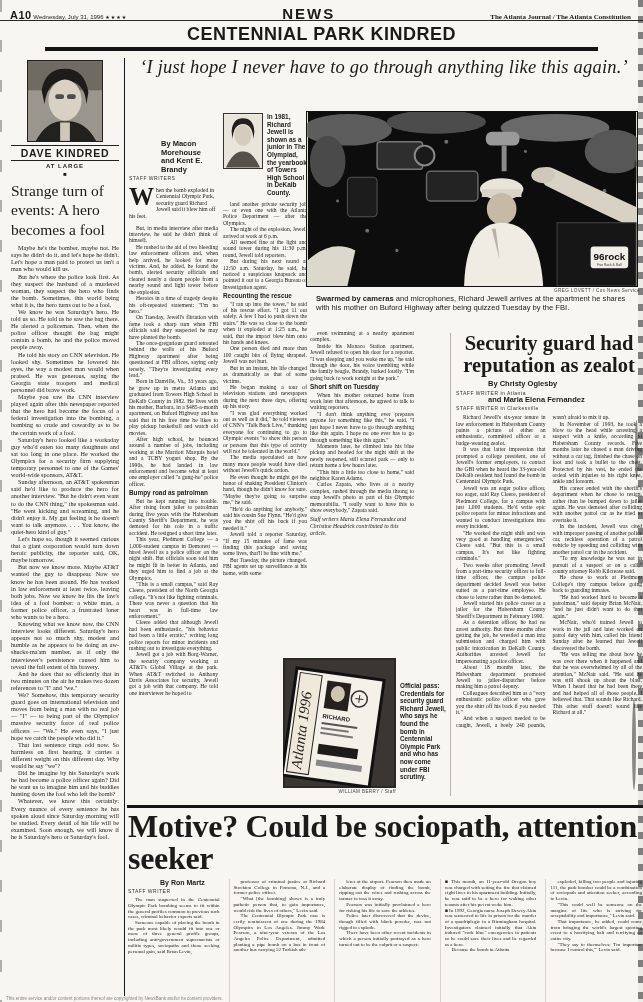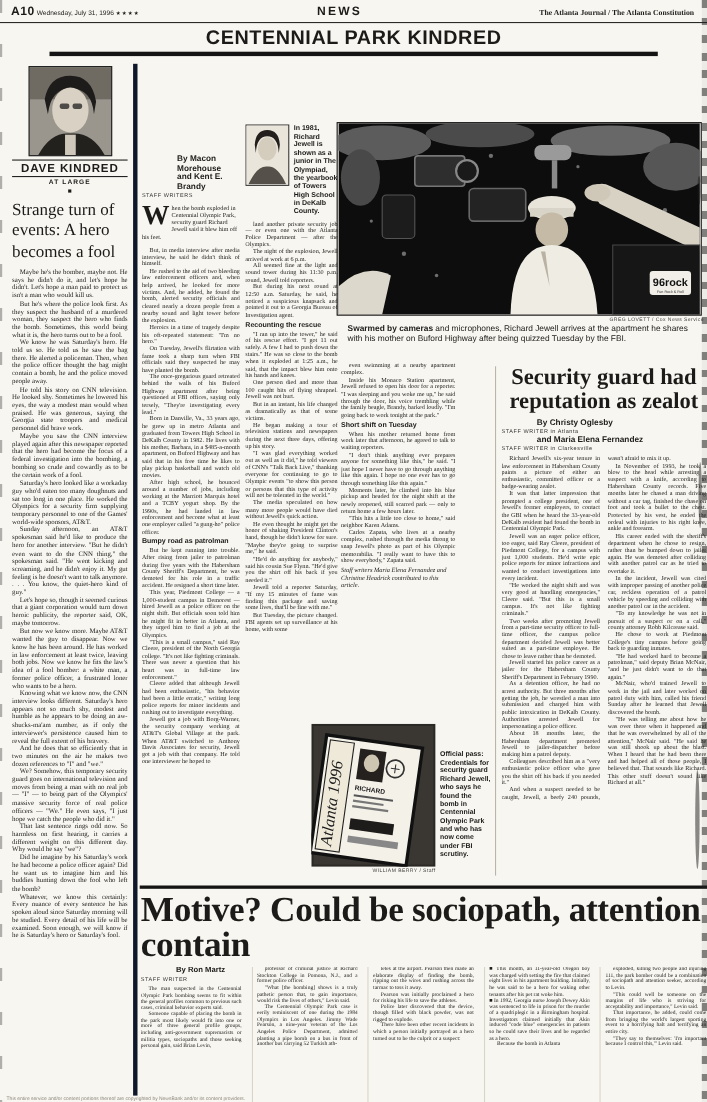--- a/index.html
+++ b/index.html
@@ -5,34 +5,34 @@
   html,body{margin:0;padding:0;background:#d8d5cd;}
   .page{position:relative;width:643px;height:1002px;margin:0 auto;background:#f8f6f0;
         font-family:"Liberation Serif",serif;color:#1c1b19;overflow:hidden;}
   [data-name]{box-sizing:border-box;}
 
   
   .masthead{position:absolute;top:5px;left:10px;right:12px;display:flex;align-items:baseline;justify-content:space-between;}
   .mh-left{font-family:"Liberation Sans",sans-serif;font-size:6px;}
   .mh-left .pg{font-size:11px;font-weight:bold;letter-spacing:.5px;margin-top:24px;}
   .mh-left .stars{font-size:5px;letter-spacing:1px;}
-  .mh-center{font-family:"Liberation Sans",sans-serif;font-weight:bold;font-size:11px;letter-spacing:2px;}
+  .mh-center{font-family:"Liberation Sans",sans-serif;font-weight:bold;font-size:15px;letter-spacing:2px;}
   .mh-right{font-size:7px;font-weight:bold;}
   .toprule{position:absolute;top:20px;left:0;right:0;height:1px;background:#2a2a2a;}
   .banner{position:absolute;top:24px;left:0;right:0;text-align:center;
           font-family:"Liberation Sans",sans-serif;font-weight:bold;font-size:18px;letter-spacing:.5px;}
   .banner-rule{position:absolute;top:47px;left:45px;width:553px;height:4px;background:#141414;}
 
   
   .lead-head{position:absolute;left:128px;top:54px;width:512px;text-align:center;}
   .lead-head h1{margin:0;font-weight:normal;font-variant:small-caps;font-size:41px;letter-spacing:2px;line-height:1.05;}
   .lead-quote{font-style:italic;font-size:18.5px;margin-top:3px;letter-spacing:.2px;}
 
   
-  .rail{position:absolute;left:8px;top:58px;width:117px;height:938px;border-right:4px solid #0f172a;padding:0 5px 6px 3px;}
+  .rail{position:absolute;left:8px;top:58px;width:117px;height:938px;border-right:1px solid #0f172a;padding:0 5px 6px 3px;}
   .kindred-photo{margin:2px auto 0;width:76px;height:82px;border:1px solid #222;background:#888;display:block;}
   .kindred-name{margin-top:3px;text-align:center;font-family:"Liberation Sans",sans-serif;font-weight:bold;font-size:10.5px;letter-spacing:.8px;
                 border-top:1px solid #222;border-bottom:1px solid #222;padding:1px 0;}
   .kindred-tag{text-align:center;font-family:"Liberation Sans",sans-serif;font-weight:bold;font-size:6px;letter-spacing:1px;margin-top:2px;}
   .kindred-sq{text-align:center;font-size:6px;line-height:6px;margin:2px 0 4px;}
   .rail-headline{margin:2px 0 5px;font-weight:normal;font-size:15.5px;line-height:1.25;}
   .body p{margin:0;text-indent:7px;text-align:justify;}
   .body p.noindent,p.noindent{text-indent:0;}
   .rail-body{font-size:6.2px;line-height:7.1px;height:692px;overflow:hidden;}
 
@@ -106,20 +106,21 @@
     </div>
     <div class="mh-center" data-name="section-label">NEWS</div>
     <div class="mh-right" data-name="newspaper-name">The Atlanta Journal / The Atlanta Constitution</div>
   </div>
   <div class="toprule" data-name="masthead-rule"></div>
 
   <div class="banner" data-name="series-banner">CENTENNIAL PARK KINDRED</div>
   <div class="banner-rule" data-name="banner-rule"></div>
 
   <div class="lead-head" data-name="lead-headline-block">
+    <div class="lead-quote" data-name="pull-quote">‘I just hope I never have to go through anything like this again.’</div>
   </div>
 
   <aside class="rail" data-name="columnist-rail">
     <svg class="kindred-photo" data-name="columnist-portrait" viewBox="0 0 76 82" xmlns="http://www.w3.org/2000/svg">
       <rect width="76" height="82" fill="#9a968e"></rect>
       <rect x="0" y="0" width="76" height="30" fill="#6f6b63"></rect>
       <path d="M14 30 Q18 8 38 8 Q58 8 62 32 L60 44 Q58 20 38 20 Q20 20 17 44 Z" fill="#1e1c1a"></path>
       <ellipse cx="38" cy="40" rx="17" ry="21" fill="#d9d2c4"></ellipse>
       <rect x="28" y="34" width="9" height="5" rx="2" fill="#2a2a2a" opacity=".8"></rect>
       <rect x="40" y="34" width="9" height="5" rx="2" fill="#2a2a2a" opacity=".8"></rect>
@@ -322,21 +323,21 @@
         <rect x="32" y="72" width="40" height="10" fill="#1d1c1a"></rect>
         <rect x="32" y="88" width="46" height="6" fill="#888"></rect>
       </g>
     </svg>
     <div class="cred-credit" data-name="credential-photo-credit">WILLIAM BERRY / Staff</div>
   </figure>
   <div class="cred-caption" data-name="credential-caption"><b data-name="credential-caption-lead">Official pass:</b> <span data-name="credential-caption-text">Credentials for security guard Richard Jewell, who says he found the bomb in Centennial Olympic Park and who has now come under FBI scrutiny.</span></div>
 
   <div class="motive-rule" data-name="section-divider-rule"></div>
   <section class="motive" data-name="motive-story">
-    <h2 data-name="motive-headline">Motive? Could be sociopath, attention contain</h2>
+    <h2 data-name="motive-headline">Motive? Could be sociopath, attention seeker</h2>
     <div class="m-cols" data-name="motive-columns">
       <div class="m-col" data-name="motive-column-1">
         <div class="byline" data-name="motive-byline">
           <div class="byl" data-name="motive-author">By Ron Martz</div>
           <div class="role" data-name="motive-role">STAFF WRITER</div>
         </div>
         <div class="body">
             <p data-name="motive-paragraph">The man suspected in the Centennial Olympic Park bombing seems to fit within the general profiles common to previous such cases, criminal behavior experts said.</p>
             <p data-name="motive-paragraph">Someone capable of placing the bomb in the park most likely would fit into one or more of three general profile groups, including anti-government supremacists or militia types, sociopaths and those seeking personal gain, said Brian Levin,</p>
           </div>

